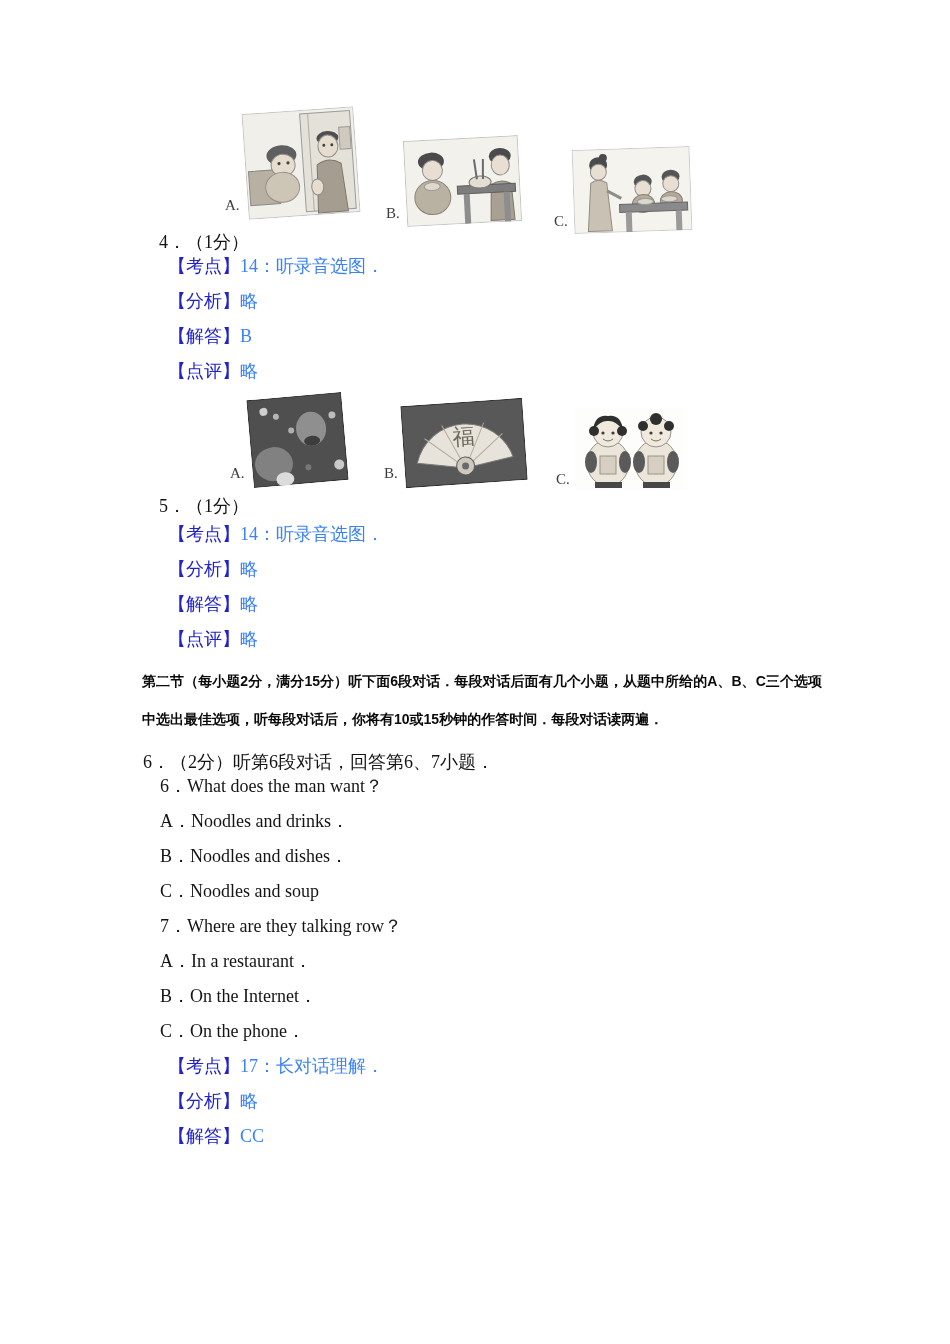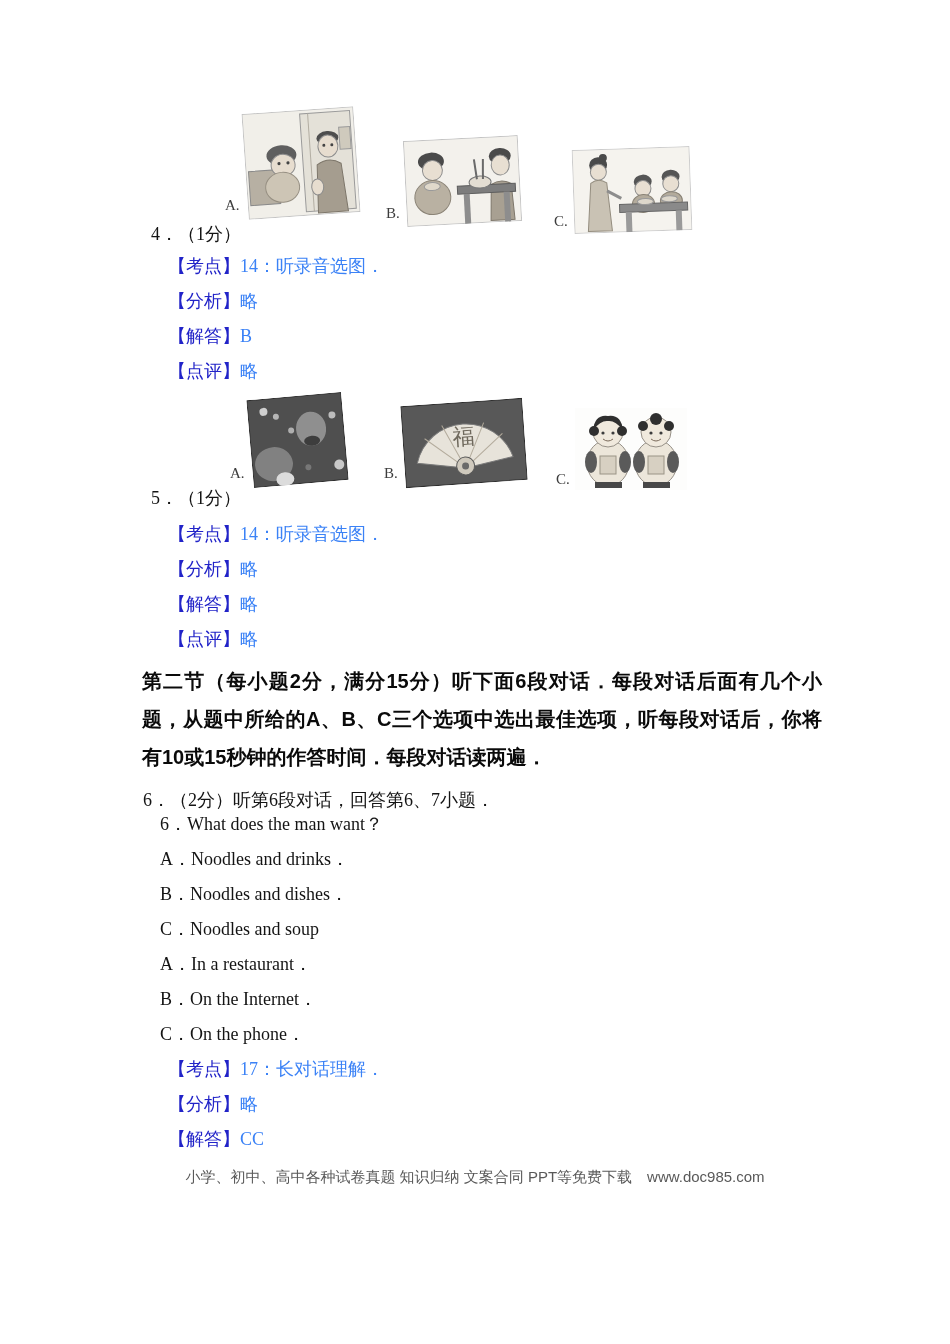--- a/index.html
+++ b/index.html
@@ -16,38 +16,38 @@
   .figrow{position:relative;}
   .figrow1{height:132px;margin-top:108px;}
   .figrow2{height:108px;margin-top:6px;}
   .fig{position:absolute;display:flex;align-items:flex-end;gap:5px;}
   .figlabel{font-size:15px;color:#3c3c3c;line-height:14px;padding-bottom:4px;}
   .fig svg{display:block;}
   .tilt2{transform:rotate(-2deg);}
   .tilt3{transform:rotate(-3deg);}
   .tilt4{transform:rotate(-4deg);}
   .tilt5{transform:rotate(-5deg);}
-  .qnum{position:absolute;margin:8px;line-height:24px;text-align:center;}
+  .qnum{position:absolute;margin:16px;line-height:24px;text-align:center;}
   .qnum1{left:143px;top:106px;}
   .qnum2{left:143px;top:84px;}
   
   .fields{margin:0;}
   .fields1{margin-top:14px;}
   .fields2{margin-top:20px;}
   .fields3{margin-top:4px;}
   .field{margin:0 0 10px 168px;line-height:25px;}
   .tag{color:#2123c8;}
   .ftext{color:#3b82f6;}
   
   .section-note{
     margin:10px 0 0 142px;
     width:680px;
     font-family:"Liberation Sans","DejaVu Sans",sans-serif;
     font-weight:bold;
-    font-size:20px;
+    font-size:14px;
     line-height:38px;
     text-align:justify;
     color:#0a0a0a;
   }
   
   .qline{margin:12px 0 0 143px;line-height:24px;}
   .sublines p{margin:0 16px 11px 160px;line-height:24px;}
   
   .footer{
     margin-top:16px;
@@ -209,26 +209,26 @@
 
   <p class="section-note">第二节（每小题2分，满分15分）听下面6段对话．每段对话后面有几个小题，从题中所给的A、B、C三个选项中选出最佳选项，听每段对话后，你将有10或15秒钟的作答时间．每段对话读两遍．</p>
 
   <p class="qline">6．（2分）听第6段对话，回答第6、7小题．</p>
 
   <div class="sublines">
     <p>6．What does the man want？</p>
     <p>A．Noodles and drinks．</p>
     <p>B．Noodles and dishes．</p>
     <p>C．Noodles and soup</p>
+    <p>7．Where are they talking row？</p>
     <p>A．In a restaurant．</p>
     <p>B．On the Internet．</p>
     <p>C．On the phone．</p>
   </div>
 
   <div class="fields fields3">
     <p class="field"><span class="tag">【考点】</span><span class="ftext">17：长对话理解．</span></p>
     <p class="field"><span class="tag">【分析】</span><span class="ftext">略</span></p>
     <p class="field"><span class="tag">【解答】</span><span class="ftext">CC</span></p>
   </div>
 
-  <p class="footer"><span>小学、初中、高中各种试卷真题 知识归纳 文案合同 PPT等免费下载　www.doc985.com</span></p>
 
 </div>
 
 </body></html>

